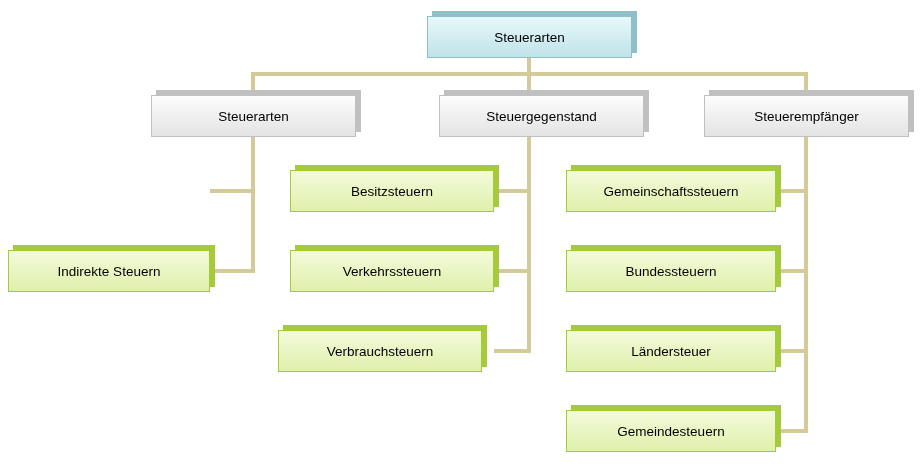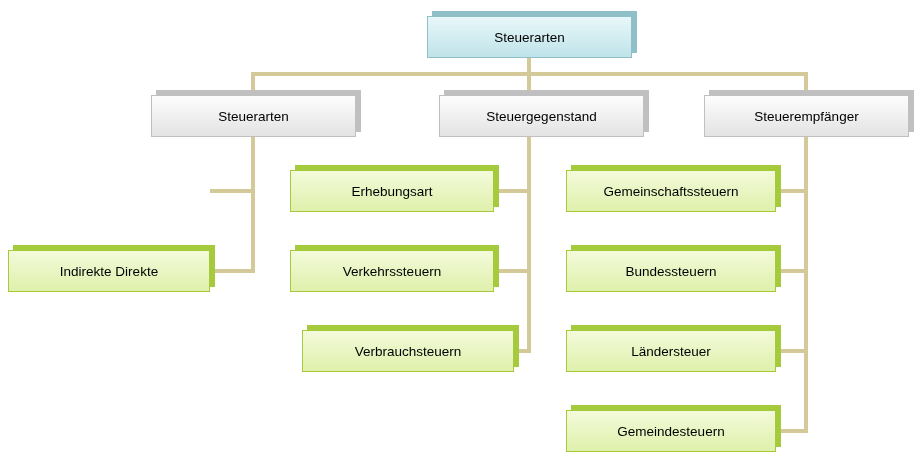--- a/index.html
+++ b/index.html
@@ -107,37 +107,37 @@
   <div class="node branch" style="left:704px; top:95px; width:205px; height:42px;">
     <div class="back"></div>
     <div class="face">
       <span>Steuerempfänger</span>
     </div>
   </div>
 
   <div class="node leaf" style="left:8px; top:250px; width:202px; height:42px;">
     <div class="back"></div>
     <div class="face">
-      <span>Indirekte Direkte</span>
+      <span>Indirekte Steuern</span>
     </div>
   </div>
 
   <div class="node leaf" style="left:290px; top:170px; width:204px; height:42px;">
     <div class="back"></div>
     <div class="face">
-      <span>Erhebungsart</span>
+      <span>Besitzsteuern</span>
     </div>
   </div>
   <div class="node leaf" style="left:290px; top:250px; width:204px; height:42px;">
     <div class="back"></div>
     <div class="face">
       <span>Verkehrssteuern</span>
     </div>
   </div>
-  <div class="node leaf" style="left:302px; top:330px; width:204px; height:42px;padding-left:8px;">
+  <div class="node leaf" style="left:278px; top:330px; width:204px; height:42px;">
     <div class="back"></div>
     <div class="face">
       <span>Verbrauchsteuern</span>
     </div>
   </div>
 
   <div class="node leaf" style="left:566px; top:170px; width:210px; height:42px;">
     <div class="back"></div>
     <div class="face">
       <span>Gemeinschaftssteuern</span>

